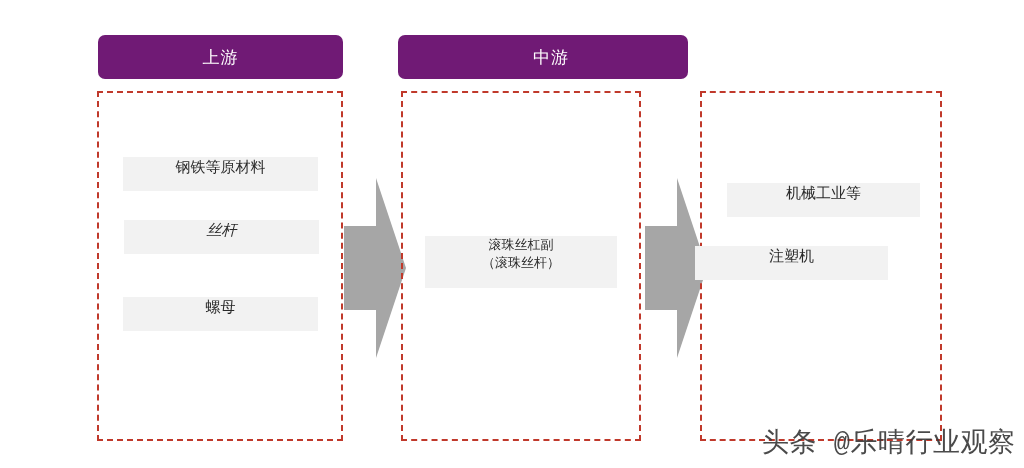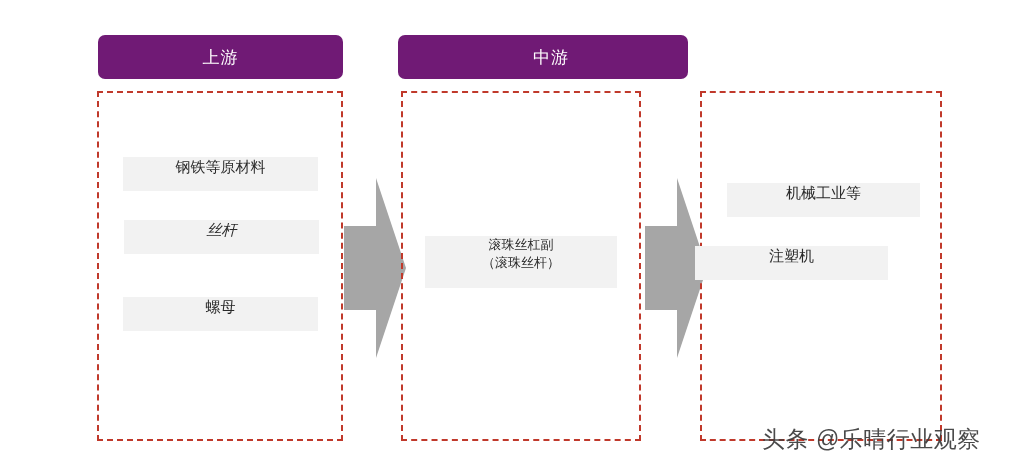--- a/index.html
+++ b/index.html
@@ -66,23 +66,23 @@
 
   
   .arrow {
     position: absolute;
     pointer-events: none;
   }
 
   
   .watermark {
     position: absolute;
-    font-size: 23px;
+    font-size: 27px;
     color: #3b3b3b;
-    font-family: Liberation Sans, sans-serif;
+    font-family: Liberation Mono, monospace;
     white-space: nowrap;
     opacity: 0.92;
     letter-spacing: 0.5px;
     text-align: right;
   }
 </style>
 </head>
 <body>
 
 <div id="canvas">

